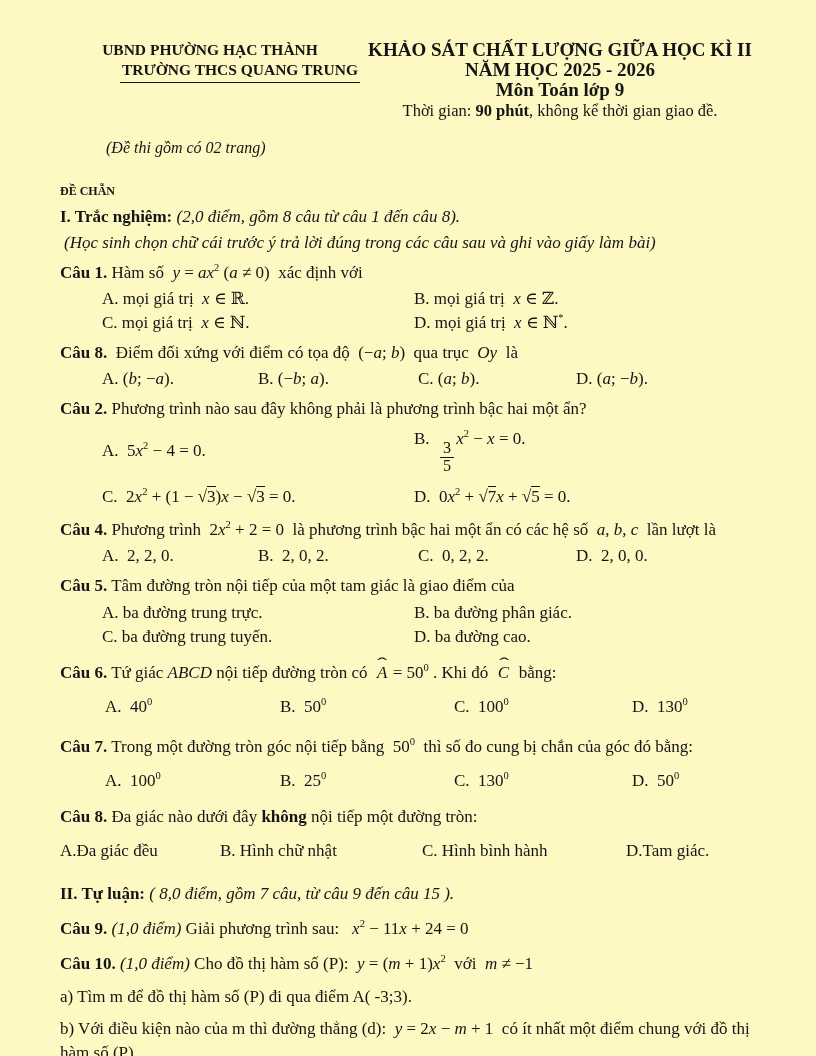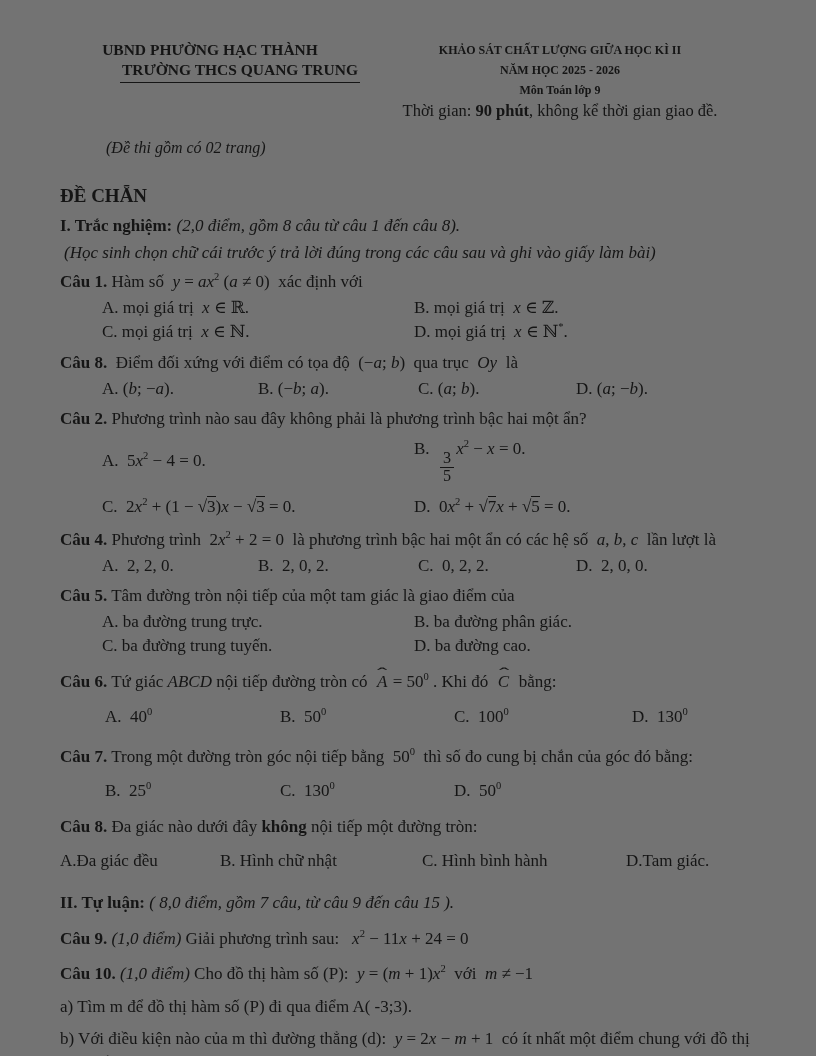--- a/index.html
+++ b/index.html
@@ -1,41 +1,41 @@
 <!DOCTYPE html>
 <html lang="vi"><head>
 <meta charset="utf-8">
 <style>
   html,body{margin:0;padding:0;background:#e8e8e8;}
   .page{
     position:relative;
     width:816px;height:1056px;
     margin:0 auto;
-    background:#737373;
+    background:#fef9c3;
     color:#151515;
     font-family:"Liberation Serif","DejaVu Serif","DejaVu Sans",serif;
     font-size:17px;
     line-height:1.38;
     box-sizing:border-box;
     padding:40px 56px 24px 60px;
     overflow:hidden;
   }
   b{font-weight:bold;}
   sup{font-size:0.62em;line-height:0;vertical-align:super;}
   
   .header{display:flex;}
   .h-left{width:300px;text-align:center;flex-shrink:0;}
   .hl1{font-weight:bold;font-size:15.5px;line-height:20px;}
   .hl2-wrap{text-align:right;line-height:20px;}
   .hl2{display:inline-block;font-weight:bold;font-size:15.5px;border-bottom:1.8px solid #151515;padding:0 2px 2px 2px;}
   .h-right{flex:1;text-align:center;}
-  .hr1,.hr2,.hr3{font-weight:bold;font-size:12px;line-height:20px;}
+  .hr1,.hr2,.hr3{font-weight:bold;font-size:19px;line-height:20px;}
   .hr4{font-size:16.5px;line-height:21px;}
   .pages-note{font-style:italic;margin:16px 0 0 46px;font-size:16px;}
-  .exam-code{font-weight:bold;margin-top:24px;font-size:19px;}
+  .exam-code{font-weight:bold;margin-top:24px;font-size:12px;}
   .sec-heading{margin-top:5px;}
   .sec-note{margin-top:3px;padding-left:4px;}
   
   .q{margin-top:6px;}
   .q-text{line-height:1.42;}
   .justify{text-align:justify;}
   .opts{display:grid;padding-left:42px;margin-top:2px;line-height:1.42;}
   .cols2{grid-template-columns:312px 1fr;}
   .cols4{grid-template-columns:156px 160px 158px 1fr;}
   .cols4w{padding-left:45px;grid-template-columns:175px 174px 178px 1fr;}
@@ -142,20 +142,21 @@
       <div class="opt">A.&nbsp; 40<sup>0</sup></div>
       <div class="opt">B.&nbsp; 50<sup>0</sup></div>
       <div class="opt">C.&nbsp; 100<sup>0</sup></div>
       <div class="opt">D.&nbsp; 130<sup>0</sup></div>
     </div>
   </div>
 
   <div class="q mt-lg">
     <div class="q-text"><b>Câu 7.</b> Trong một đường tròn góc nội tiếp bằng &nbsp;50<sup>0</sup>&nbsp; thì số đo cung bị chắn của góc đó bằng:</div>
     <div class="opts cols4w opt-gap">
+      <div class="opt">A.&nbsp; 100<sup>0</sup></div>
       <div class="opt">B.&nbsp; 25<sup>0</sup></div>
       <div class="opt">C.&nbsp; 130<sup>0</sup></div>
       <div class="opt">D.&nbsp; 50<sup>0</sup></div>
     </div>
   </div>
 
   <div class="q mt-md">
     <div class="q-text"><b>Câu 8.</b> Đa giác nào dưới đây <b>không</b> nội tiếp một đường tròn:</div>
     <div class="opts cols4f opt-gap">
       <div class="opt">A.Đa giác đều</div>

